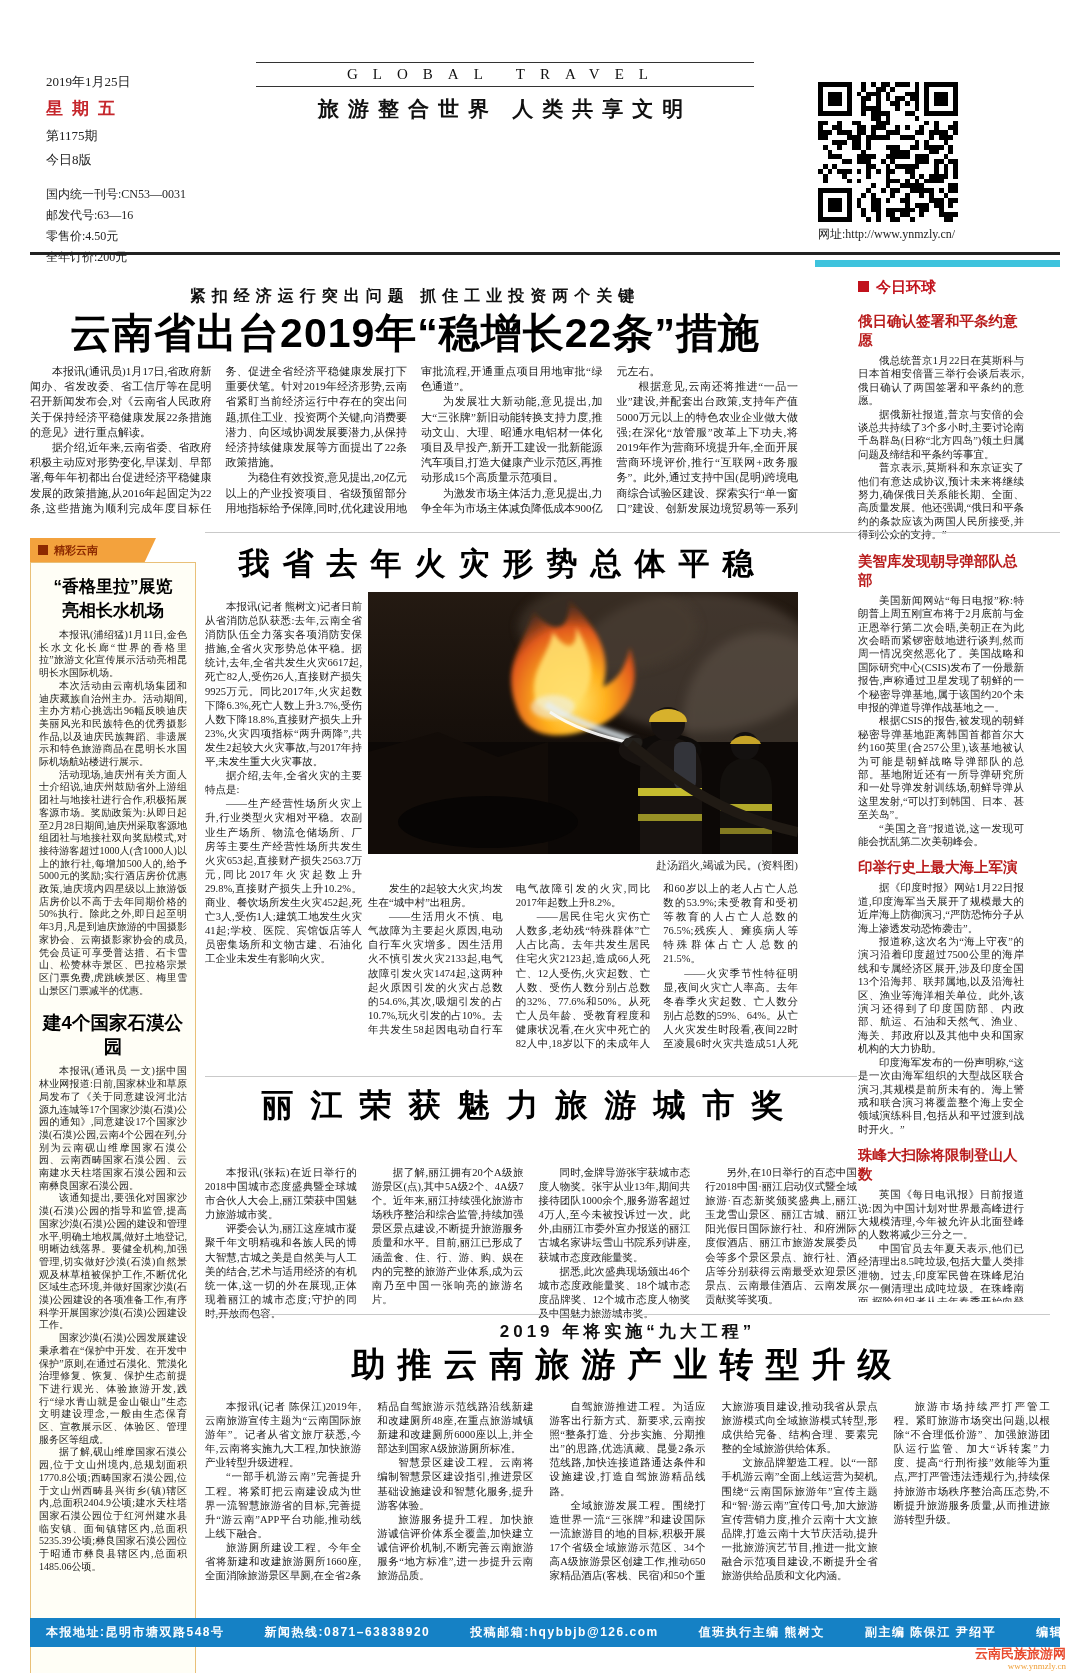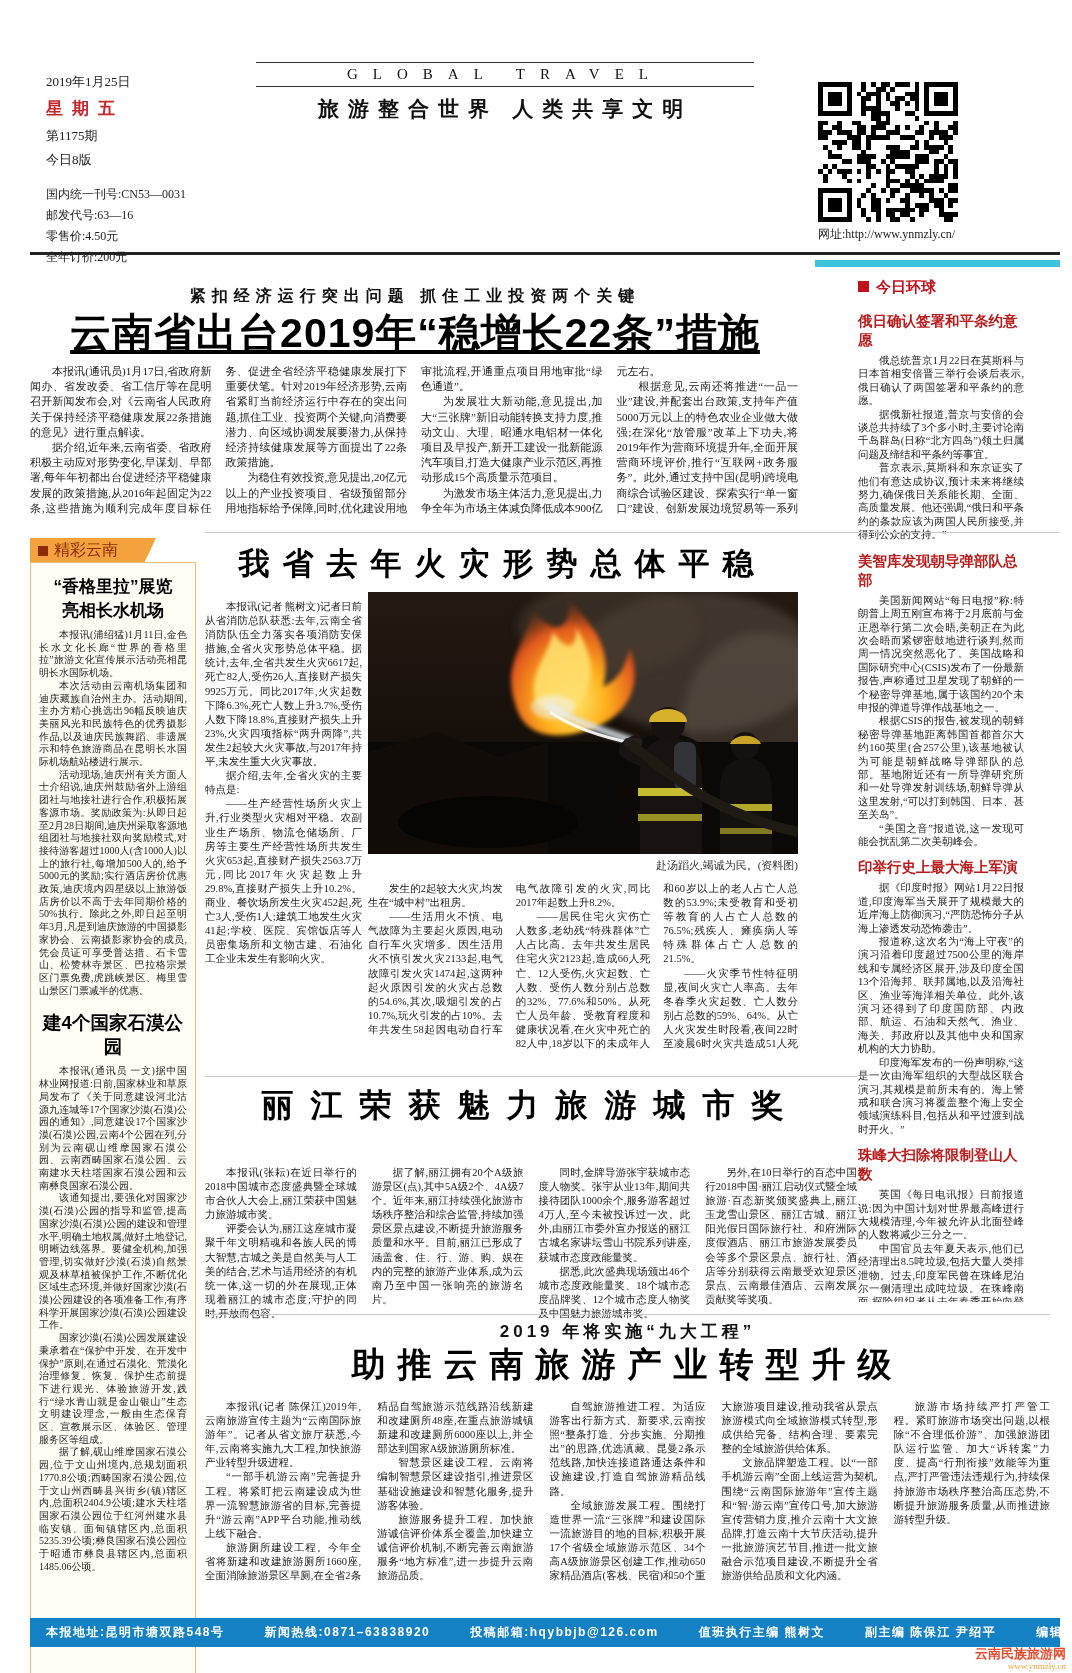--- a/index.html
+++ b/index.html
@@ -19,37 +19,37 @@
   .mast-slogan{margin-top:6px;font-family:Liberation Serif, serif;font-weight:bold;
       font-size:21px;letter-spacing:9px;color:#111;}
   .qrbox{position:absolute;left:818px;top:82px;width:140px;}
   .qrbox svg{width:140px;height:140px;display:block;}
   .qrurl{margin-top:4px;font-size:12px;color:#222;white-space:nowrap;}
   .rule-main{position:absolute;left:30px;top:252px;width:1030px;height:3px;background:#222;}
   
   .lead-kicker{position:absolute;left:30px;top:286px;width:770px;text-align:center;
       font-family:"Liberation Sans",sans-serif;font-weight:bold;font-size:16px;letter-spacing:6px;color:#111;}
   .lead-headline{position:absolute;left:18px;top:306px;width:794px;text-align:center;
-      font-family:"Liberation Sans",sans-serif;font-weight:900;font-size:41px;letter-spacing:1px;color:#000;text-decoration:underline;}
+      font-family:"Liberation Sans",sans-serif;font-weight:900;font-size:41px;letter-spacing:1px;color:#000;}
   .lead-body{position:absolute;left:30px;top:364px;width:768px;height:160px;overflow:hidden;
       column-count:4;column-gap:14px;font-size:11px;line-height:15.2px;text-align:justify;}
   .lead-body p,.coltext p{margin:0;text-indent:2em;}
   .rule-thin{position:absolute;background:#c9c9c9;height:1px;}
   
   .cyanbar{position:absolute;left:815px;top:260px;width:245px;height:7px;background:#3ec3dd;}
   .world-head{position:absolute;left:858px;top:278px;font-family:"Liberation Sans",sans-serif;
       font-weight:bold;font-size:15px;color:#c1121c;}
   .world-head .sq{display:inline-block;width:11px;height:11px;background:#c1121c;margin-right:7px;}
   .world{position:absolute;left:858px;top:302px;width:166px;height:1000px;overflow:hidden;}
   .world h3{margin:10px 0 4px 0;font-family:"Liberation Sans",sans-serif;font-size:14.5px;color:#b91c1c;}
   .world .coltext{font-size:10.5px;line-height:13.4px;text-align:justify;color:#222;}
   
   .side-tab{position:absolute;left:30px;top:538px;width:126px;height:24px;background:#f3a23d;
       clip-path:polygon(0 0,100% 0,91% 100%,0 100%);
-      font-family:"Liberation Sans",sans-serif;font-weight:normal;font-size:16px;color:#8d2a00;
+      font-family:"Liberation Sans",sans-serif;font-weight:bold;font-size:11px;color:#8d2a00;
       line-height:24px;padding-left:8px;box-sizing:border-box;}
   .side-tab .sq{display:inline-block;width:10px;height:10px;background:#8d2a00;margin-right:6px;vertical-align:-1px;}
   .side-box{position:absolute;left:30px;top:562px;width:166px;height:1222px;box-sizing:border-box;
       border:1px solid #e9c078;background:#fffef6;padding:10px 8px;overflow:hidden;}
   .side-box h2{margin:2px 0 6px 0;text-align:center;font-family:"Liberation Sans",sans-serif;
       font-size:17px;line-height:24px;color:#000;}
   .side-box h2.h2b{font-size:18.5px;margin-top:14px;}
   .side-box .coltext{font-size:10px;line-height:12.7px;text-align:justify;color:#222;}
   
   .fire-headline{position:absolute;left:205px;top:543px;width:595px;text-align:center;

